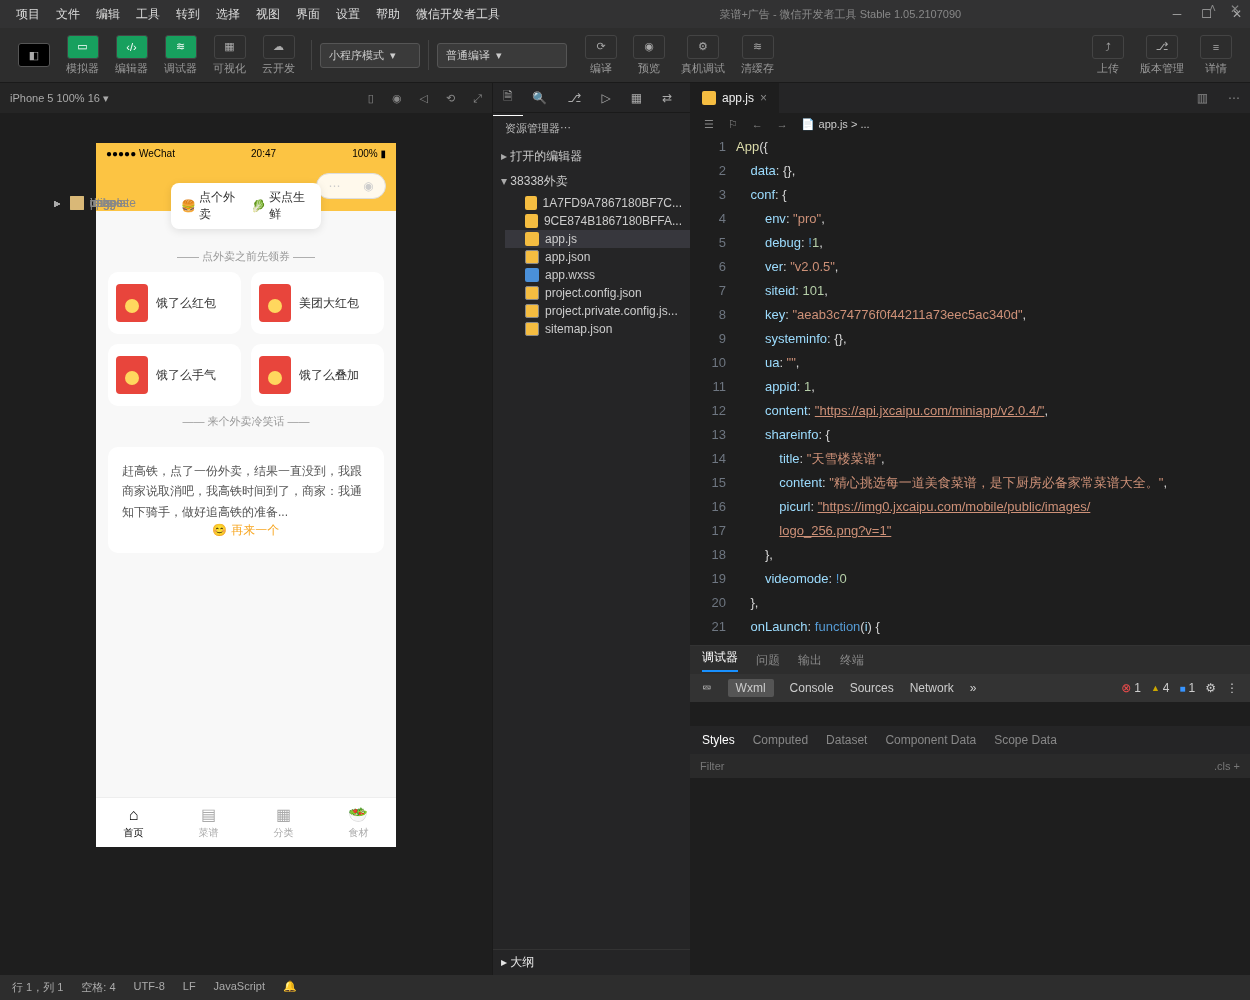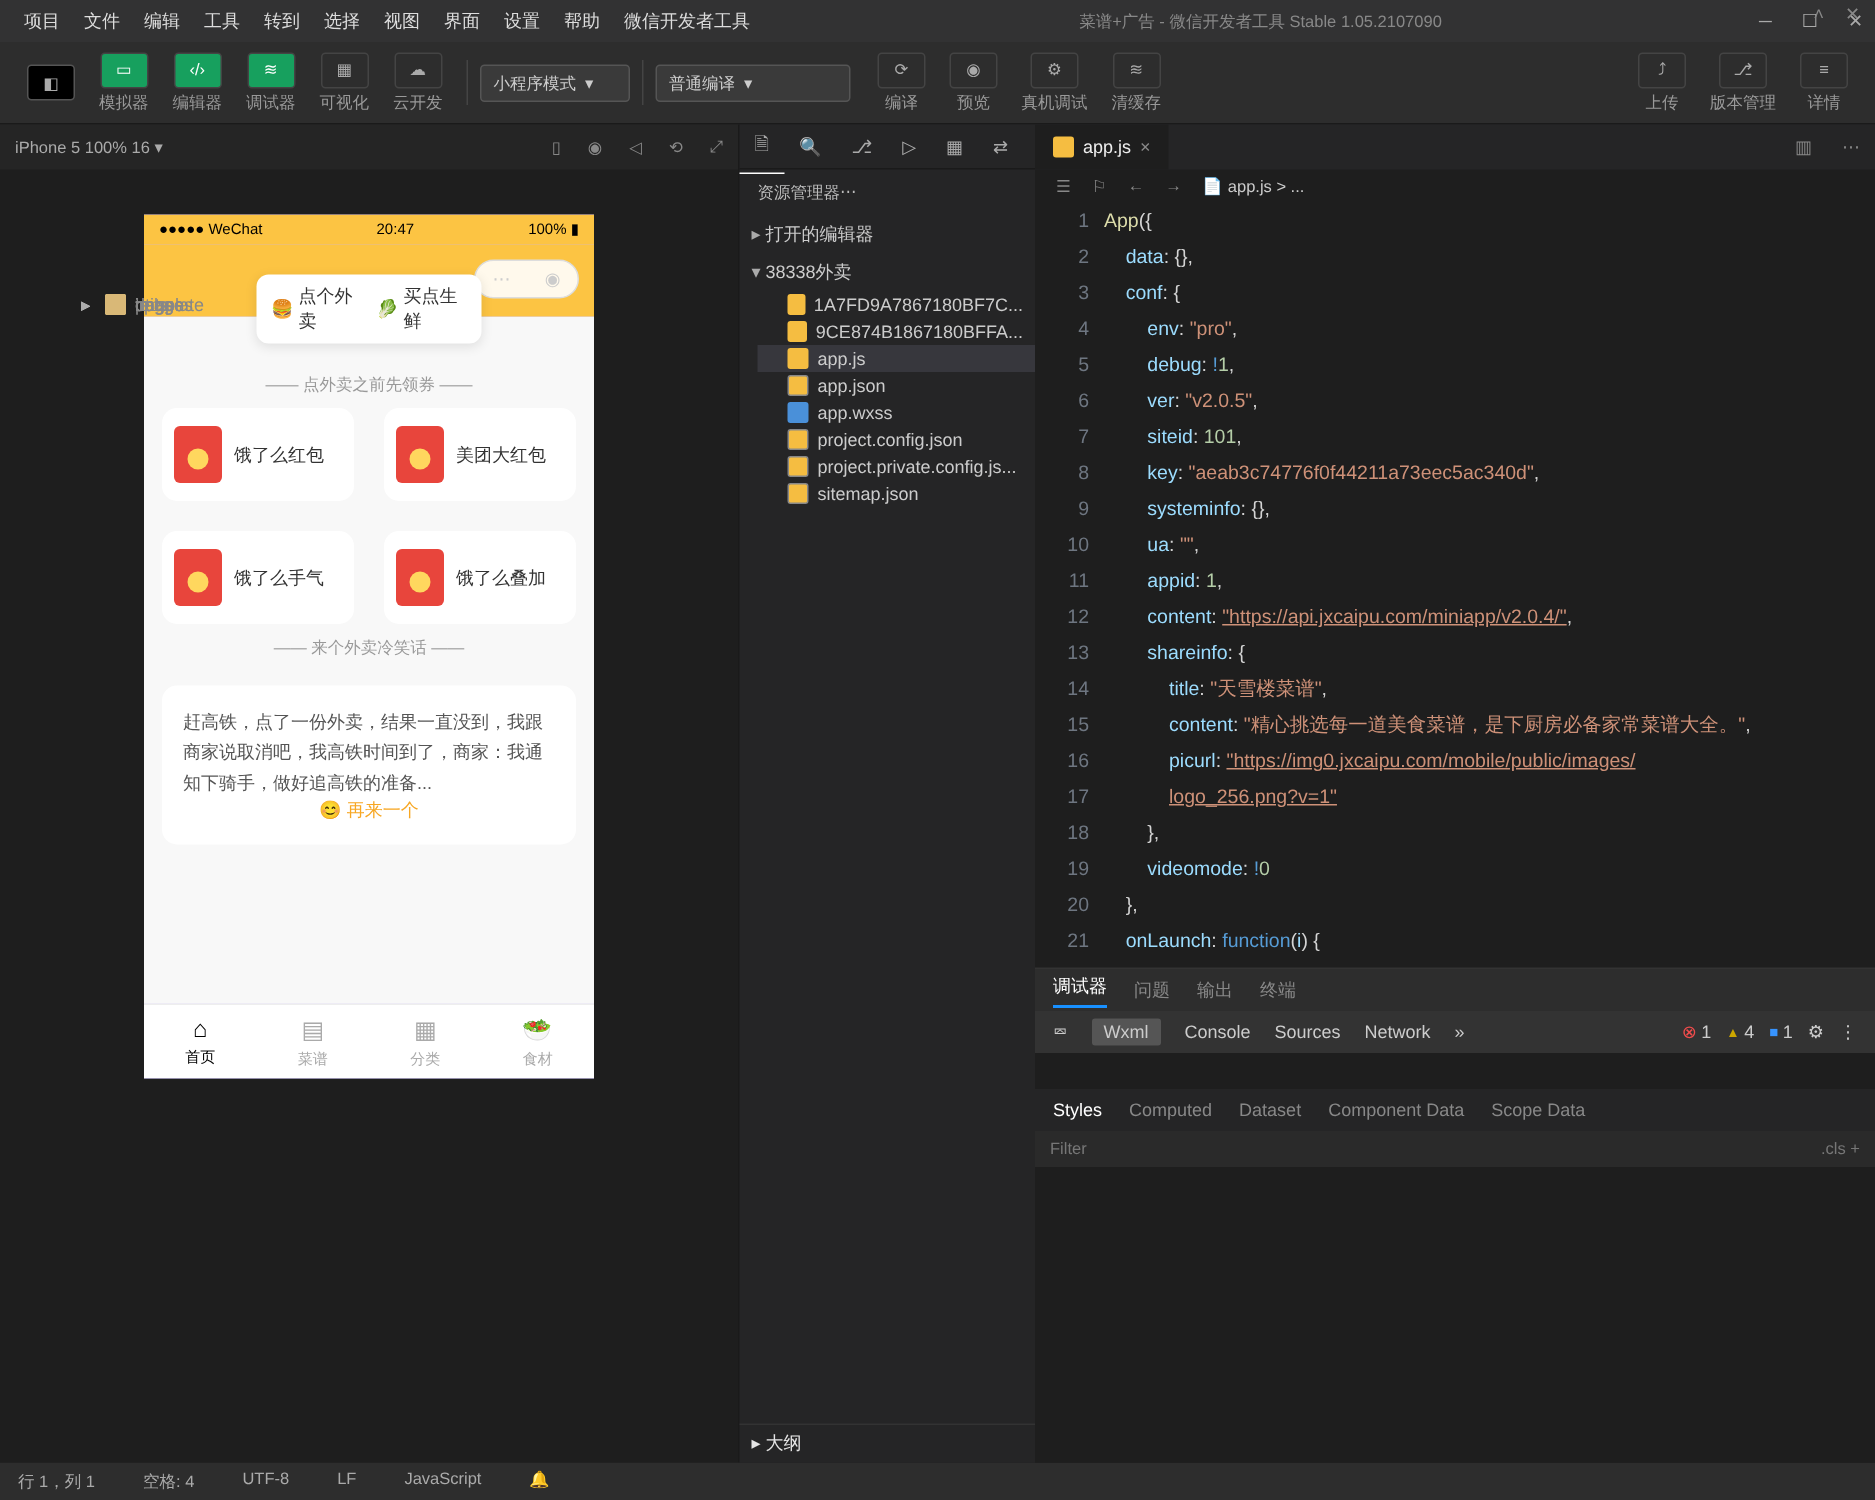--- a/index.html
+++ b/index.html
@@ -14,29 +14,29 @@
 .tbtn.g .ico{background:#17a05e;width:32px;height:24px;border-radius:3px;display:flex;align-items:center;justify-content:center;color:#fff}
 .tbtn .ico{width:32px;height:24px;border:1px solid #444;border-radius:3px;display:flex;align-items:center;justify-content:center;color:#aaa}
 .tbtn.first .ico{background:#000;border:1px solid #555}
 .select{background:#3a3a3a;border:1px solid #555;border-radius:3px;padding:4px 8px;color:#ccc;font-size:11px;display:flex;align-items:center;gap:6px;min-width:100px}
 .sep{width:1px;height:30px;background:#444;margin:0 8px}
 .main{display:flex;height:calc(100% - 108px)}
 .simpanel{width:492px;background:#1e1e1e;display:flex;flex-direction:column}
 .simhead{height:30px;background:#252525;display:flex;align-items:center;padding:0 10px;justify-content:space-between;color:#aaa;font-size:11px}
 .simicons{display:flex;gap:18px;color:#888}
 .simbody{flex:1;display:flex;align-items:flex-start;justify-content:center;padding-top:30px}
-.phone{width:300px;height:576px;background:#c4b5fd;border-radius:0;position:relative;overflow:hidden}
+.phone{width:300px;height:704px;background:#0c4a6e;border-radius:0;position:relative;overflow:hidden}
 .statusbar{height:20px;background:#fcc443;display:flex;align-items:center;padding:0 10px;font-size:10px;color:#000;justify-content:space-between}
 .phhead{height:48px;background:linear-gradient(to right,#fcc443,#fcc443);position:relative}
 .tabs{position:absolute;bottom:-18px;left:50%;transform:translateX(-50%);background:#fff;border-radius:8px;display:flex;padding:6px 10px;gap:10px;box-shadow:0 2px 8px rgba(0,0,0,0.1);font-size:12px;color:#333}
 .tabs span{display:flex;align-items:center;gap:3px}
 .capsule{position:absolute;top:10px;right:10px;width:70px;height:26px;background:rgba(255,255,255,0.9);border-radius:13px;display:flex;align-items:center;justify-content:space-around;border:1px solid #ddd}
 .phcontent{padding:30px 12px 10px;background:#f8f8f8;height:calc(100% - 118px);overflow:hidden}
 .divtitle{text-align:center;color:#999;font-size:11px;margin:8px 0}
-.coupgrid{display:grid;grid-template-columns:1fr 1fr;gap:20px}
+.coupgrid{display:grid;grid-template-columns:1fr 1fr;gap:10px}
 .coup{background:#fff;border-radius:10px;padding:12px 8px;display:flex;align-items:center;gap:8px;font-size:12px;color:#333}
 .redpkt{width:32px;height:38px;background:#e8453c;border-radius:4px;position:relative}
 .redpkt::after{content:"";position:absolute;top:40%;left:50%;transform:translateX(-50%);width:14px;height:14px;background:#ffd75e;border-radius:50%}
 .joke{background:#fff;border-radius:10px;padding:14px;margin-top:18px}
 .joke p{font-size:12px;color:#555;line-height:1.7}
 .joke .again{text-align:center;color:#f7a723;font-size:12px}
 .tabbar{position:absolute;bottom:0;left:0;right:0;height:50px;background:#fff;border-top:1px solid #eee;display:flex}
 .tabbar div{flex:1;display:flex;flex-direction:column;align-items:center;justify-content:center;font-size:10px;color:#aaa;gap:2px}
 .tabbar div.active{color:#000}
 .explorer{width:198px;background:#252526;display:flex;flex-direction:column;border-left:1px solid #1a1a1a}
@@ -73,21 +73,21 @@
 .dbgtools .l{display:flex;gap:16px;align-items:center}
 .dbgtools .l span.a{background:#555;padding:2px 8px;border-radius:2px}
 .badge{display:inline-flex;align-items:center;gap:3px}
 .badge.err::before{content:"⊗";color:#f14c4c}
 .badge.warn::before{content:"▲";color:#cca700;font-size:9px}
 .badge.info::before{content:"■";color:#3794ff;font-size:10px}
 .styletabs{height:28px;background:#252526;display:flex;align-items:center;padding:0 12px;gap:18px;color:#888;font-size:12px;margin-top:24px}
 .styletabs span.active{color:#fff}
 .filterrow{height:24px;background:#2a2a2a;display:flex;align-items:center;padding:0 10px;justify-content:space-between;color:#777;font-size:11px}
 .bottombar{height:25px;background:#2d2d2d;display:flex;align-items:center;justify-content:space-between;padding:0 12px;color:#aaa;font-size:11px}
-.bottombar .r{display:flex;gap:32px}
+.bottombar .r{display:flex;gap:18px}
 .outline{padding:4px 8px;color:#e5e5e5;border-top:1px solid #333;font-size:12px}
 .outline::before{content:"▸ "}
 </style>
 </head>
 <body>
 
 <div class="titlebar">
   <div class="menubar" id="menubar">
       <span>项目</span>
       <span>文件</span>

